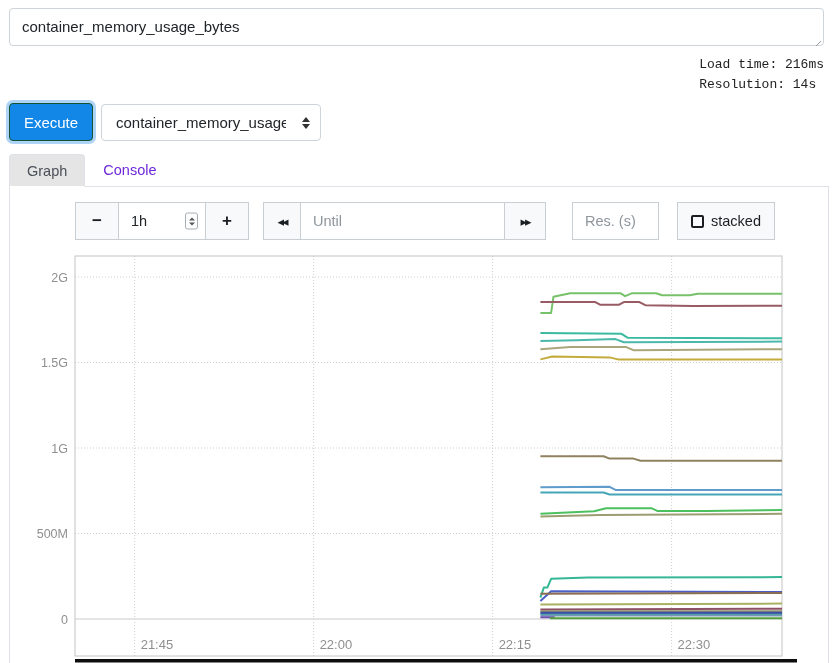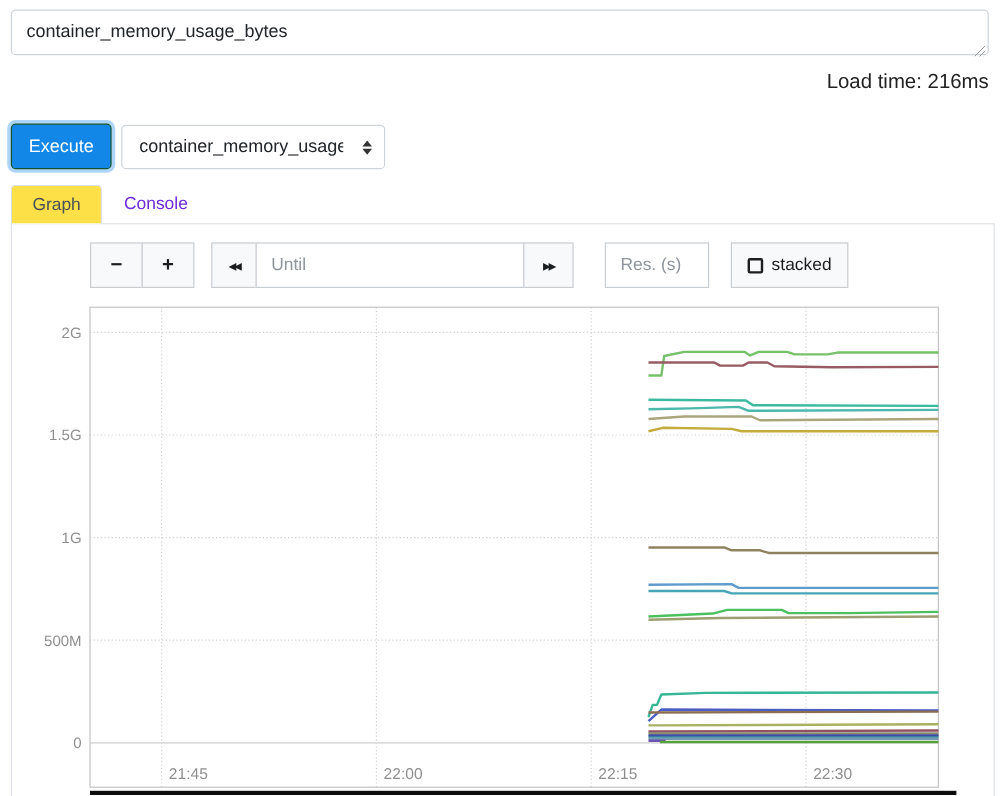--- a/index.html
+++ b/index.html
@@ -14,21 +14,21 @@
     padding:9px 12px; font-size:15px; color:#212529;
     font-family:"Liberation Sans", sans-serif; outline:none; background:#fff;
   }
   .resize-grip { position:absolute; right:3px; bottom:4px; width:9px; height:9px;
     background:
       linear-gradient(135deg, transparent 0 50%, #999 50% 55%, transparent 55% 70%, #999 70% 75%, transparent 75%);
   }
 
   
   .stats { position:absolute; right:9px; top:55px; text-align:left;
-           font-size:17px; line-height:1.55; color:#222; }
+           font-size:13px; line-height:1.55; color:#222;font-family:Liberation Mono, monospace; }
 
   
   .execute-btn { position:absolute; left:9px; top:103px; width:84px; height:38px;
     background:#1287e8; color:#fff; font-size:15px; border:1px solid #14532d;
     border-radius:4px; cursor:pointer; font-family:"Liberation Sans", sans-serif;
     box-shadow:0 0 0 3px rgba(23,133,232,.35); }
   .metric-select { position:absolute; left:101px; top:104px; width:220px; height:37px;
     border:1px solid #ced4da; border-radius:4px; background:#fff;
     display:flex; align-items:center; padding:0 26px 0 14px; cursor:pointer; }
   .metric-select .val { font-size:15px; color:#212529; white-space:nowrap; overflow:hidden; width:170px; }
@@ -36,21 +36,21 @@
                   display:flex; flex-direction:column; gap:2px; }
   .select-caret i { width:0; height:0; border-left:4.5px solid transparent; border-right:4.5px solid transparent; }
   .select-caret .up   { border-bottom:5px solid #333; }
   .select-caret .down { border-top:5px solid #333; }
 
   
   .tabs { position:absolute; left:9px; top:154px; display:flex; z-index:2; }
   .tab { height:32px; padding:0 17px; display:flex; align-items:center;
          font-size:14.5px; cursor:pointer; border:1px solid transparent;
          border-radius:4px 4px 0 0; }
-  .tab.active { background:#fde047; color:#495057; border-color:#dee2e6 #dee2e6 #fff;
+  .tab.active { background:#e5e5e5; color:#495057; border-color:#dee2e6 #dee2e6 #fff;
                 margin-bottom:-1px; height:33px; }
   .tab.inactive { color:#6d28d9; }
 
   
   .panel { position:absolute; left:9px; top:186px; width:820px; height:480px;
            border:1px solid #dee2e6; border-bottom:none; background:#fff; }
 
   
   .controls { position:absolute; left:65px; top:15px; display:flex; align-items:stretch; height:38px; }
   .grp { display:flex; }
@@ -63,40 +63,41 @@
   .cinput::placeholder { color:#8e959c; }
   .range-wrap { position:relative; display:flex; }
   .range-input { width:88px; }
   .spinner-icon { position:absolute; right:8px; top:50%; transform:translateY(-50%);
     width:13px; height:17px; border:1px solid #a9aeb3; border-radius:2.5px; background:#fdfdfd;
     display:flex; flex-direction:column; align-items:center; justify-content:center; gap:2px; }
   .spinner-icon i { width:0; height:0; border-left:3px solid transparent; border-right:3px solid transparent; }
   .spinner-icon .up { border-bottom:3.5px solid #555; }
   .spinner-icon .down { border-top:3.5px solid #555; }
   .skip-btn { font-size:13px; letter-spacing:-2px; font-weight:normal; }
-  .until-input { width:224px; }
+  .until-input { width:205px; }
   .res-input { width:87px; border:1px solid #c9ced3; }
   .stacked-btn { display:flex; align-items:center; gap:7px; padding:0 13px;
     background:#f8f9fa; border:1px solid #c9ced3; font-size:14.5px; color:#1b1e21; cursor:pointer; }
   .checkbox-square { width:13px; height:13px; border:2px solid #1b1e21; border-radius:2px; background:transparent; }
   .ml14 { margin-left:14px; } .ml26 { margin-left:26px; } .ml18 { margin-left:18px; }
 
   
   .chart { position:absolute; left:0; top:250px; width:833px; height:413px; }
 </style>
 </head>
 <body>
 
 <div class="expr-wrap">
   <textarea class="expr" spellcheck="false" style="">container_memory_usage_bytes</textarea>
   <div class="resize-grip"></div>
 </div>
 
 <div class="stats">
   <div>Load time: 216ms</div>
+  <div>Resolution: 14s</div>
 </div>
 
 <button class="execute-btn">Execute</button>
 <div class="metric-select">
   <span class="val">container_memory_usage_bytes</span>
   <span class="select-caret">
     <i class="up"></i>
       <i class="down"></i>
   </span>
 </div>
@@ -104,20 +105,27 @@
 <div class="tabs">
   <div class="tab active">Graph</div>
   <div class="tab inactive">Console</div>
 </div>
 
 <div class="panel">
   <div class="controls">
 
     <div class="grp">
       <button class="cbtn">−</button>
+      <span class="range-wrap">
+        <input class="cinput range-input" value="1h" style="">
+        <span class="spinner-icon">
+          <i class="up"></i>
+            <i class="down"></i>
+        </span>
+      </span>
       <button class="cbtn">+</button>
     </div>
 
     <div class="grp ml14">
       <button class="cbtn skip-btn" style="width:38px">◂◂</button>
       <input class="cinput until-input" placeholder="Until" style="">
       <button class="cbtn skip-btn" style="width:42px">▸▸</button>
     </div>
 
     <input class="cinput res-input ml26" placeholder="Res. (s)" style="">

